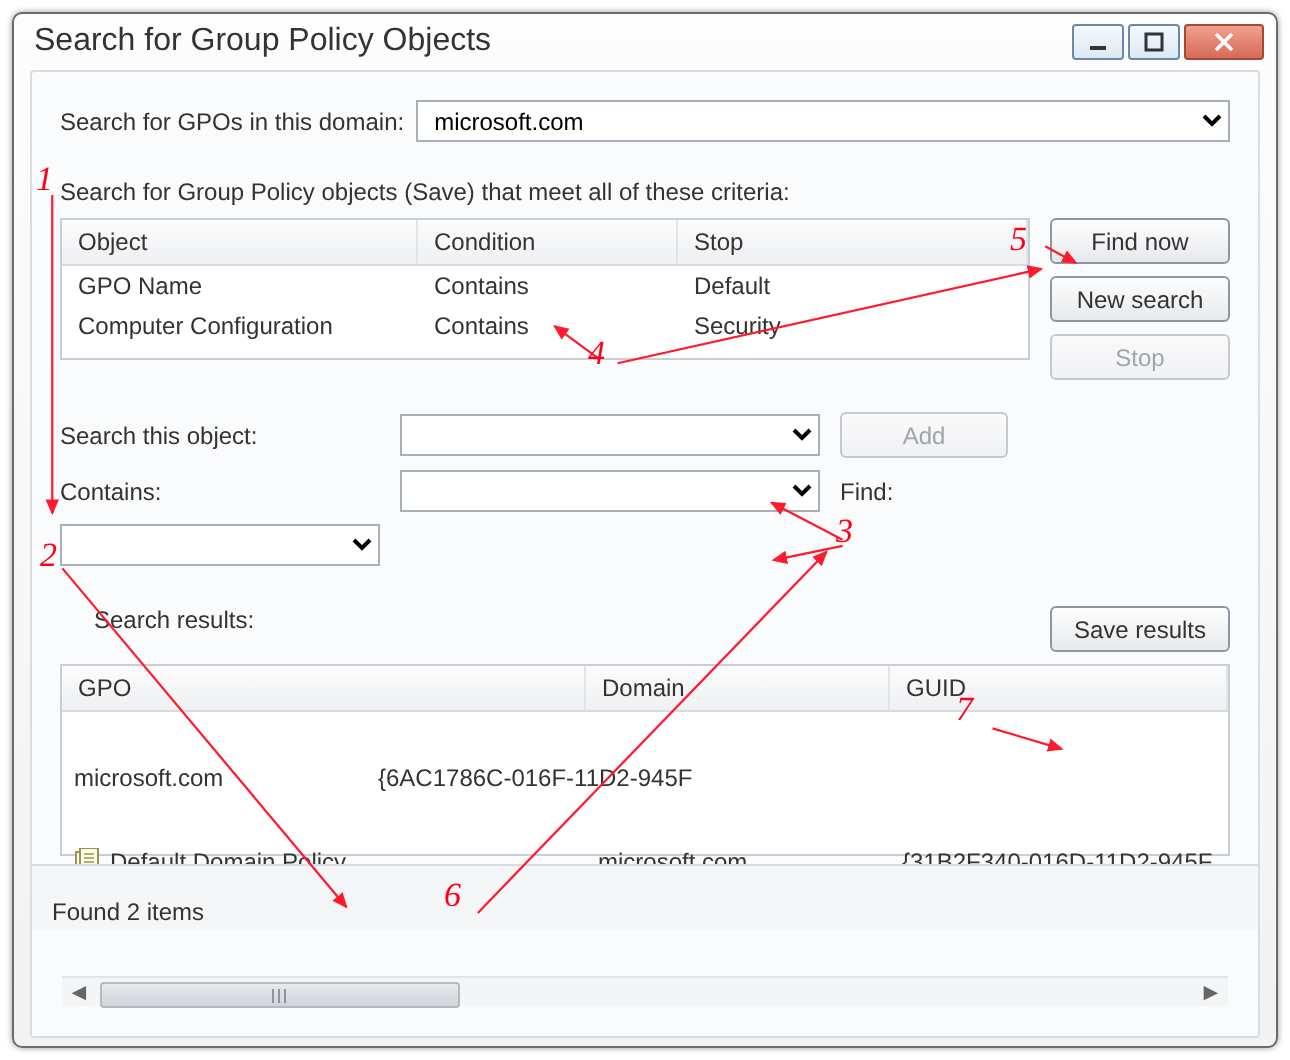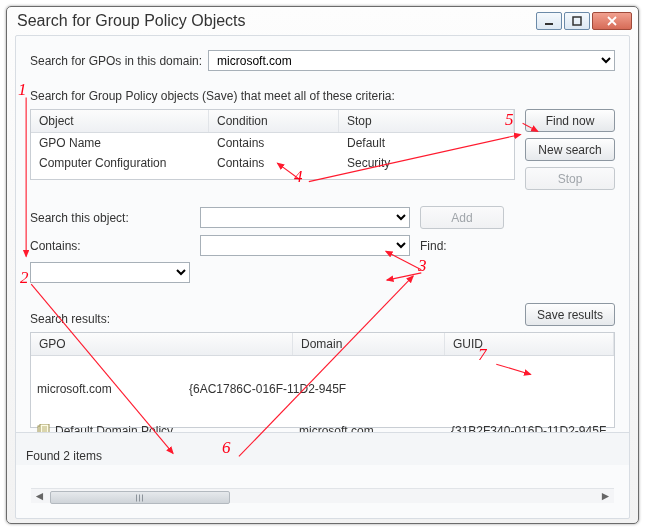--- a/index.html
+++ b/index.html
@@ -24,21 +24,21 @@
   .criteria-row { display: flex; justify-content: center; }
   .criteria-row > div { padding: 3px 8px; color: #333; }
   .criteria-area { display: flex; gap: 10px; }
   .criteria-left { flex: 1; }
   .criteria-right { width: 90px; display: flex; flex-direction: column; gap: 6px; padding-top: 0; }
   button.aero { height: 23px; border: 1px solid #8d97a1; border-radius: 3px; background: linear-gradient(#fefefe,#e6e9ec); color: #333; cursor: default; }
   button.aero:disabled { color: #a0a5aa; border-color: #c4c9ce; background: linear-gradient(#fafafb,#f0f1f3);}
   .form-grid { display: grid; grid-template-columns: 160px 210px 90px; gap: 6px 10px; align-items: center; margin-top: 16px; }
   .form-grid .btn-cell { display:flex; }
   .form-grid .btn-cell button { width: 84px; }
-  .results-header { display:flex; align-items:flex-end; margin-top: 20px; }
+  .results-header { display:flex; align-items:flex-start; margin-top: 20px; margin-left: 17px; }
   .results-header .label { flex:1; }
   .results-box { margin-top: 6px; border: 1px solid #c9ced4; background: #fff; height: 96px; display:flex; flex-direction:column;gap:24px; }
   .res-head { display: flex; background: linear-gradient(#fcfcfc,#eef0f3); border-bottom: 1px solid #d7dbe0; }
   .res-head > div { padding: 4px 8px; border-right: 1px solid #e1e4e8; color: #333; }
   .rcol-gpo { width: 262px; } .rcol-dom { width: 152px; } .rcol-guid { flex:1; }
   .res-row { display:flex; }
   .res-row > div { padding: 2px 6px; display:flex; align-items:center; gap:4px; color:#333; white-space: nowrap; overflow:hidden; }
   .gpo-icon { width:14px; height:14px; }
   .hscroll { height:17px; border-top:1px solid #e1e4e8; display:flex; align-items:center; background:#f4f5f7; }
   .hscroll .arrow { width:17px; height:100%; display:flex; align-items:center; justify-content:center; color:#666; }

